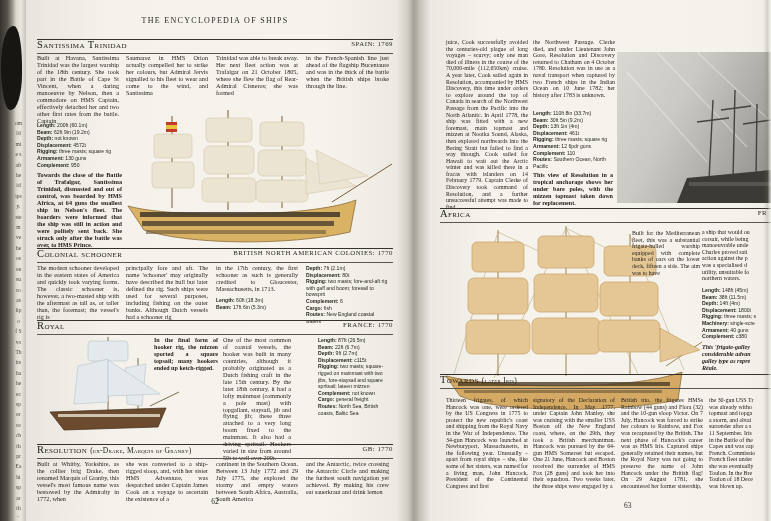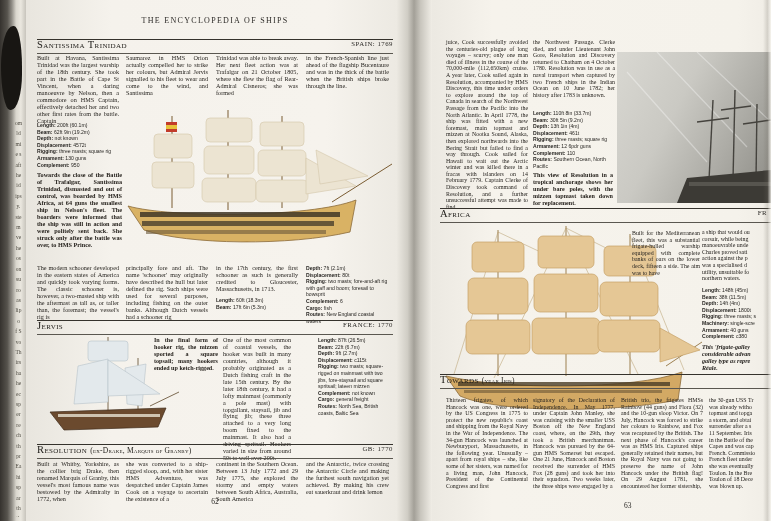--- a/index.html
+++ b/index.html
@@ -143,40 +143,44 @@
         <rect x="56" y="16" width="11" height="3" fill="#c23b2a"></rect>
           <rect x="56" y="19" width="11" height="4" fill="#e8c23a"></rect>
           <rect x="56" y="23" width="11" height="3" fill="#c23b2a"></rect>
       </g>
       <path d="M18,100 C60,112 200,112 246,94 L240,126 C180,140 78,139 34,124 Z" fill="#d9b264" stroke="#8a6a38" stroke-width="0.8"></path>
       <rect x="30" y="106" width="200" height="5" fill="#403626" opacity="0.85"></rect>
       <rect x="32" y="115" width="192" height="5" fill="#4a3e2c" opacity="0.8"></rect>
       <rect x="36" y="124" width="180" height="4" fill="#6b583a" opacity="0.6"></rect>
     </svg>
 
+    <div class="secbar" style="top:248px;">
+      <span class="sectitle">Colonial schooner</span>
+      <span class="secflag">BRITISH NORTH AMERICAN COLONIES: 1770</span>
+    </div>
     <p class="col" style="left:7px;top:265px;">The modern schooner developed in the eastern states of America and quickly took varying forms. The classic schooner is, however, a two-masted ship with the aftermast as tall as, or taller than, the foremast; the vessel's rig is</p>
     <p class="col" style="left:96px;top:265px;">principally fore and aft. The name 'schooner' may originally have described the hull but later defined the rig. Such ships were used for several purposes, including fishing on the outer banks. Although Dutch vessels had a schooner rig</p>
     <p class="col" style="left:186px;top:265px;">in the 17th century, the first schooner as such is generally credited to Gloucester, Massachusetts, in 1713.</p>
     <div class="specs" style="left:186px;top:297px;width:82px;">
 
     <div class="spec"><span class="sl">Length:</span> <span>60ft (18.3m)</span></div>
         <div class="spec"><span class="sl">Beam:</span> <span>17ft 6in (5.3m)</span></div>
       </div>
     <div class="specs" style="left:276px;top:265px;width:84px;">
 
     <div class="spec"><span class="sl">Depth:</span> <span>7ft (2.1m)</span></div>
         <div class="spec"><span class="sl">Displacement:</span> <span>80t</span></div>
         <div class="spec"><span class="sl">Rigging:</span> <span>two masts; fore-and-aft rig with gaff and boom; foresail to bowsprit</span></div>
         <div class="spec"><span class="sl">Complement:</span> <span>6</span></div>
         <div class="spec"><span class="sl">Cargo:</span> <span>fish</span></div>
         <div class="spec"><span class="sl">Routes:</span> <span>New England coastal waters</span></div>
       </div>
 
     <div class="secbar" style="top:320px;">
-      <span class="sectitle">Jervis</span>
+      <span class="sectitle">Royal</span>
       <span class="secflag">FRANCE: 1770</span>
     </div>
 
     <svg style="position:absolute;left:2px;top:334px;" width="150" height="110" viewBox="0 0 150 110">
       <g stroke="#6e5a40" stroke-width="0.9">
         <line x1="76" y1="3" x2="76" y2="80"></line>
           <line x1="106" y1="24" x2="106" y2="80"></line>
         <line x1="118" y1="72" x2="147" y2="58"></line>
       </g>
       <g fill="#e3e9ec" stroke="#b7c3ca" stroke-width="0.6">
@@ -317,21 +321,21 @@
       </div>
     <div class="tlines tl-cap" style="left:270px;top:344px;width:69px;">
 
     <div class="tline">This 'frigate-galley</div>
         <div class="tline">considerable advan</div>
         <div class="tline">galley type as repre</div>
         <div class="tline">Réale.</div>
       </div>
 
     <div class="secbar" style="top:374px;left:8px;right:0;">
-      <span class="sectitle"><span>Towards</span> <span class="suffix">(year Iris)</span></span>
+      <span class="sectitle"><span>Towards</span> <span class="suffix">(later Iris)</span></span>
     </div>
     <p class="col rcol" style="left:14px;top:397px;">Thirteen frigates, of which Hancock was one, were ordered by the US Congress in 1775 to protect the new republic's coast and shipping from the Royal Navy in the War of Independence. The 34-gun Hancock was launched at Newburyport, Massachusetts, in the following year. Unusually – apart from royal ships – she, like some of her sisters, was named for a living man, John Hancock, President of the Continental Congress and first</p>
     <p class="col rcol" style="left:101px;top:397px;">signatory of the Declaration of Independence. In May 1777, under Captain John Manley, she was cruising with the smaller USS Boston off the New England coast, where, on the 29th, they took a British merchantman. Hancock was pursued by the 64-gun HMS Somerset but escaped. One 21 June, Hancock and Boston received the surrender of HMS Fox (28 guns) and took her into their squadron. Two weeks later, the three ships were engaged by a</p>
     <p class="col rcol" style="left:189px;top:397px;">British trio, the frigates HMSs Rainbow (44 guns) and Flora (32) and the 10-gun sloop Victor. On 7 July, Hancock was forced to strike her colours to Rainbow, and Fox was recaptured by the British. The next phase of Hancock's career was as HMS Iris. Captured ships generally retained their names, but the Royal Navy was not going to preserve the name of John Hancock under the British flag! On 29 August 1781, she encountered her former sistership,</p>
     <div class="tlines tl-body" style="left:277px;top:397px;width:62px;">
 
     <div class="tline">the 30-gun USS Tr</div>
         <div class="tline">was already witho</div>
         <div class="tline">topmast and topga</div>
         <div class="tline">a storm, and obtai</div>

